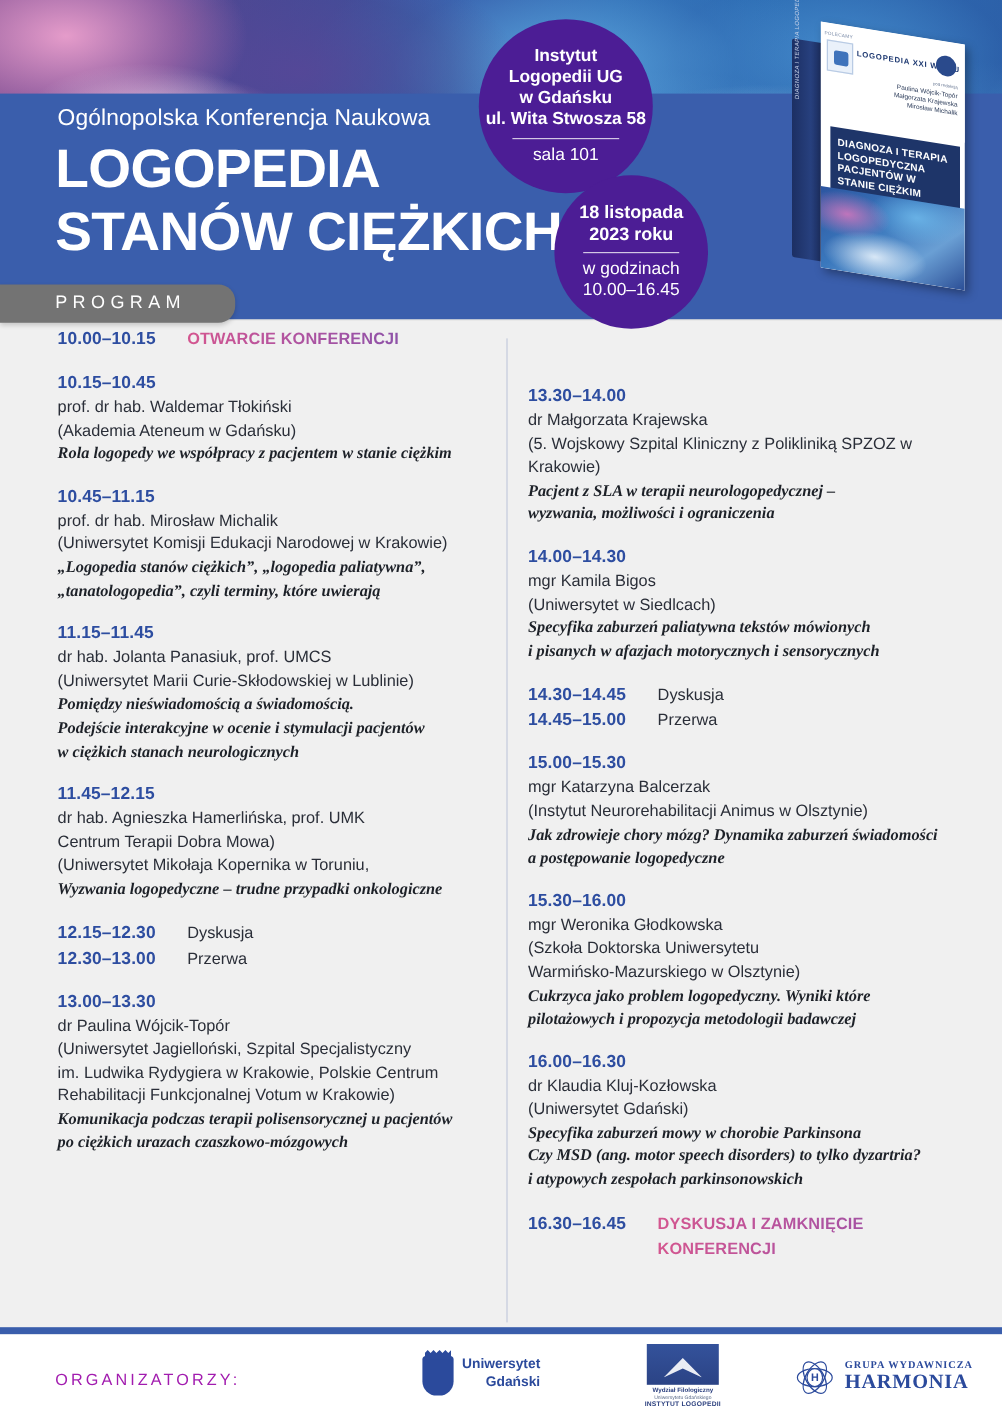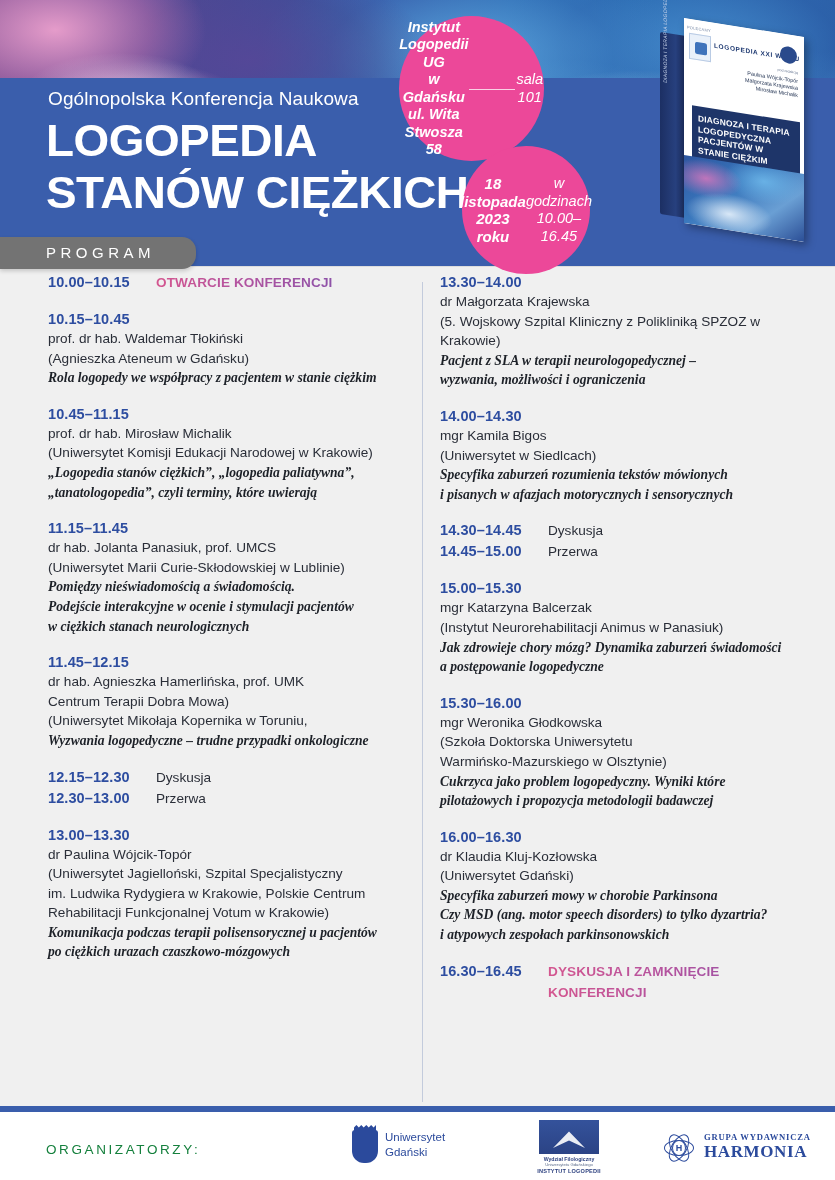--- a/index.html
+++ b/index.html
@@ -65,23 +65,23 @@
   }
   .programtab span {
     position:absolute; left:46px; top:7px;
     color:#ffffff; font-size:15px; letter-spacing:4.5px;
     font-weight:400;
   }
 
   
   .badge {
     position:absolute; border-radius:50%;
-    background:#ec4899;
+    background:#4c1d95;
     color:#ffffff; text-align:center;
-    display:flex; flex-direction:row; align-items:center; justify-content:center;font-style:italic;
+    display:flex; flex-direction:column; align-items:center; justify-content:center;
   }
   .badge-venue { left:399px; top:16px; width:145px; height:145px; }
   .badge-date  { left:462px; top:146px; width:128px; height:128px; }
   .badge .b-main { font-weight:bold; font-size:14.5px; line-height:17.5px; }
   .badge .b-rule { width:62%; height:1px; background:rgba(255,255,255,.75); margin:6px 0 5px; }
   .badge .b-sub  { font-weight:400; font-size:14.5px; line-height:17.5px; }
   .badge-date .b-main { font-size:15px; }
 
   
   .book { position:absolute; left:660px; top:18px; width:150px; height:205px; }
@@ -139,21 +139,21 @@
       radial-gradient(ellipse 50px 26px at 22px 20px, rgba(225,120,190,.8), rgba(225,120,190,0) 72%),
       radial-gradient(ellipse 55px 30px at 80px 14px, rgba(110,185,235,.85), rgba(110,185,235,0) 72%),
       radial-gradient(ellipse 60px 28px at 45px 52px, rgba(240,248,255,.85), rgba(240,248,255,0) 72%),
       linear-gradient(140deg,#2c55a0 0%, #3a78bd 40%, #6a9fd4 70%, #2b4e96 100%);
   }
 
   
   .content { position:absolute; left:0; top:272px; width:835px; height:826px; }
   .col { position:absolute; top:0; }
   .col-left  { left:48px;  width:360px; }
-  .col-right { left:440px; width:366px; }
+  .col-right { left:440px; width:366px;margin-top:48px; }
   .vdivider {
     position:absolute; left:422px; top:282px; width:1px; height:820px;
     background:#c3cbdc;
   }
 
   .slot { margin-bottom:0; }
   .time {
     color:#2d4da0; font-weight:bold; font-size:14.5px; line-height:20px;
     letter-spacing:.1px;
   }
@@ -180,21 +180,21 @@
   .footbar {
     position:absolute; left:0; top:1106px; width:835px; height:6px;
     background:#3a5eac;
   }
   .footer {
     position:absolute; left:0; top:1112px; width:835px; height:68px;
     background:#ffffff;
   }
   .org-label {
     position:absolute; left:46px; top:30px;
-    font-size:13.5px; letter-spacing:2.6px; color:#15803d;
+    font-size:13.5px; letter-spacing:2.6px; color:#a21caf;
   }
   .logo { position:absolute; }
   .logo-ptl { left:212px; top:8px; width:70px; height:58px; }
   .ptl-diamond {
     position:absolute; left:8px; top:2px; width:44px; height:44px;
     background:#4a6cb0; transform:rotate(45deg); border-radius:4px;
   }
   .ptl-letters {
     position:absolute; left:0; top:14px; width:70px; text-align:center;
     font-size:15px; font-weight:bold; color:#ffffff; font-style:italic;
@@ -209,21 +209,21 @@
     position:absolute; left:0; top:2px; width:26px; height:33px;
     background:#2b4a9c; border-radius:3px 3px 12px 12px;
   }
   .ug-crown {
     position:absolute; left:2px; top:-5px; width:22px; height:8px;
     background:#2b4a9c;
     clip-path:polygon(0 100%,0 30%,11% 0,22% 30%,33% 0,44% 30%,56% 0,67% 30%,78% 0,89% 30%,100% 0,100% 100%);
   }
   .ug-text {
     position:absolute; left:33px; top:2px;
-    font-size:11.5px; font-weight:normal; color:#2b4a9c; line-height:14.5px;
+    font-size:11.5px; font-weight:bold; color:#2b4a9c; line-height:14.5px;text-align:right;
   }
   .logo-wf { left:530px; top:8px; width:78px; height:58px; }
   .wf-img {
     position:absolute; left:9px; top:0; width:60px; height:34px;
     background:linear-gradient(180deg,#34529b 0%, #2b4385 100%);
   }
   .wf-book {
     position:absolute; left:14px; top:8px; width:32px; height:20px;
     background:#ffffff; clip-path:polygon(0 100%,50% 18%,100% 100%,50% 62%);
     opacity:.9;
@@ -319,21 +319,21 @@
         <div class="slot">
           <div class="inline-row">
             <div class="time">10.00–10.15</div>
             <div class="hl">OTWARCIE KONFERENCJI</div>
           </div>
         </div>
         <div class="gap"></div>
         <div class="slot">
           <div class="time">10.15–10.45</div>
           <div class="speaker">prof. dr hab. Waldemar Tłokiński</div>
-          <div class="affil">(Agnieszka Ateneum w Gdańsku)</div>
+          <div class="affil">(Akademia Ateneum w Gdańsku)</div>
           <div class="talk">Rola logopedy we współpracy z pacjentem w stanie ciężkim</div>
         </div>
         <div class="gap"></div>
         <div class="slot">
           <div class="time">10.45–11.15</div>
           <div class="speaker">prof. dr hab. Mirosław Michalik</div>
           <div class="affil">(Uniwersytet Komisji Edukacji Narodowej w Krakowie)</div>
           <div class="talk">„Logopedia stanów ciężkich”, „logopedia paliatywna”,</div>
           <div class="talk">„tanatologopedia”, czyli terminy, które uwierają</div>
         </div>
@@ -382,39 +382,39 @@
           <div class="speaker">dr Małgorzata Krajewska</div>
           <div class="affil">(5. Wojskowy Szpital Kliniczny z Polikliniką SPZOZ w Krakowie)</div>
           <div class="talk">Pacjent z SLA w terapii neurologopedycznej –</div>
           <div class="talk">wyzwania, możliwości i ograniczenia</div>
         </div>
         <div class="gap"></div>
         <div class="slot">
           <div class="time">14.00–14.30</div>
           <div class="speaker">mgr Kamila Bigos</div>
           <div class="affil">(Uniwersytet w Siedlcach)</div>
-          <div class="talk">Specyfika zaburzeń rozumienia tekstów mówionych</div>
+          <div class="talk">Specyfika zaburzeń paliatywna tekstów mówionych</div>
           <div class="talk">i pisanych w afazjach motorycznych i sensorycznych</div>
         </div>
         <div class="gap"></div>
         <div class="slot">
           <div class="inline-row">
             <div class="time">14.30–14.45</div>
             <div class="lbl">Dyskusja</div>
           </div>
           <div class="inline-row">
             <div class="time">14.45–15.00</div>
             <div class="lbl">Przerwa</div>
           </div>
         </div>
         <div class="gap"></div>
         <div class="slot">
           <div class="time">15.00–15.30</div>
           <div class="speaker">mgr Katarzyna Balcerzak</div>
-          <div class="affil">(Instytut Neurorehabilitacji Animus w Panasiuk)</div>
+          <div class="affil">(Instytut Neurorehabilitacji Animus w Olsztynie)</div>
           <div class="talk">Jak zdrowieje chory mózg? Dynamika zaburzeń świadomości</div>
           <div class="talk">a postępowanie logopedyczne</div>
         </div>
         <div class="gap"></div>
         <div class="slot">
           <div class="time">15.30–16.00</div>
           <div class="speaker">mgr Weronika Głodkowska</div>
           <div class="affil">(Szkoła Doktorska Uniwersytetu</div>
           <div class="affil">Warmińsko-Mazurskiego w Olsztynie)</div>
           <div class="talk">Cukrzyca jako problem logopedyczny. Wyniki które</div>

